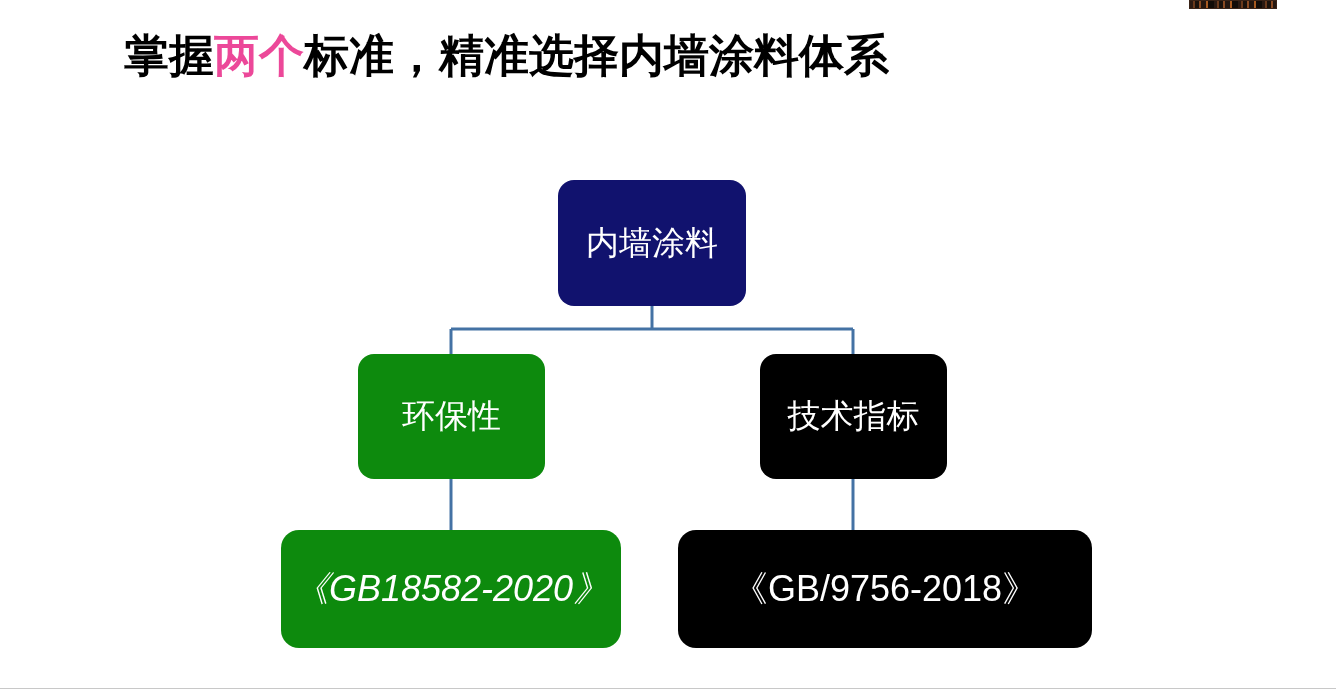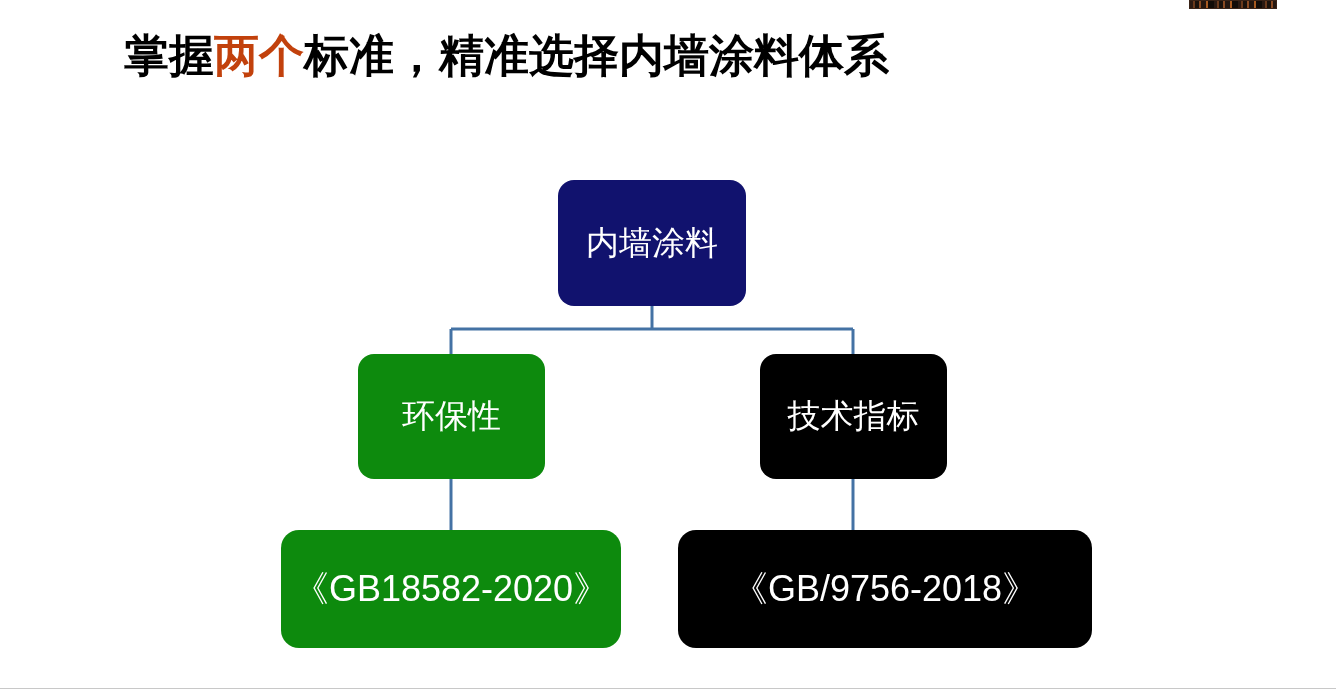--- a/index.html
+++ b/index.html
@@ -41,21 +41,21 @@
     left: 124px;
     top: 30px;
     font-size: 45px;
     font-weight: bold;
     color: #000000;
     letter-spacing: 0px;
     white-space: nowrap;
     line-height: 1.15;
   }
   #slide-title .hl {
-    color: #c2410c;
+    color: #ec4899;
   }
 
   
   #diagram {
     position: absolute;
     left: 0;
     top: 0;
     width: 1336px;
     height: 694px;
   }
@@ -112,20 +112,21 @@
   }
 
   .node-leaf-left {
     left: 281px;
     top: 530px;
     width: 340px;
     height: 118px;
     background: #0d8a0d;
     font-size: 36px;
     border-radius: 18px;
+    font-style: italic;
   }
 
   .node-leaf-right {
     left: 678px;
     top: 530px;
     width: 414px;
     height: 118px;
     background: #000000;
     font-size: 36px;
     border-radius: 18px;

